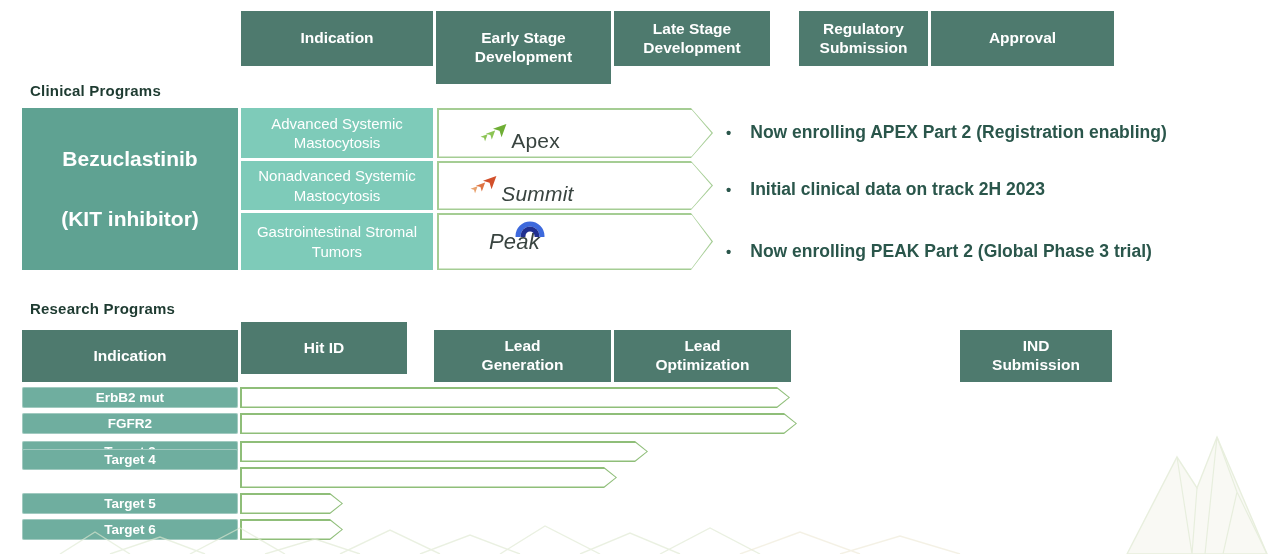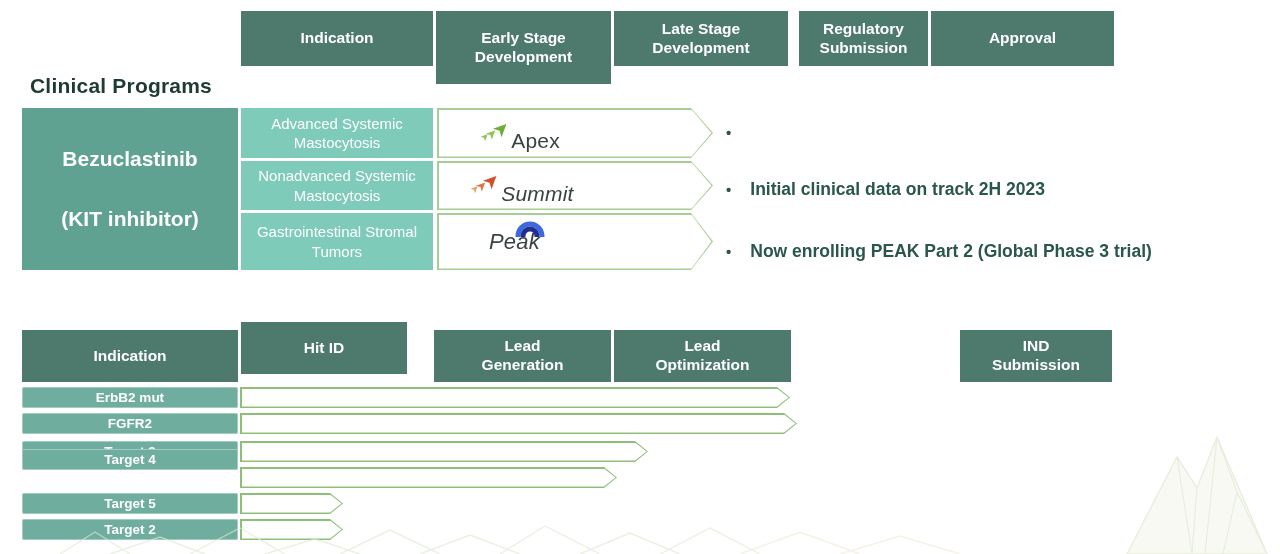--- a/index.html
+++ b/index.html
@@ -8,22 +8,23 @@
     font-family:"Liberation Sans", sans-serif;
   }
   
   .hdr{
     position:absolute;background:var(--header_teal,#4E7A6E);color:#fff;
     font-weight:bold;font-size:15.5px;line-height:1.2;text-align:center;
     display:flex;align-items:center;justify-content:center;white-space:pre-line;
   }
   
   .sec-title{
-    position:absolute;font-size:21px;font-weight:bold;color:var(--section_title_green,#1E3B31);
+    position:absolute;font-size:15px;font-weight:bold;color:var(--section_title_green,#1E3B31);
     letter-spacing:.2px;
+    margin-top:8px;
   }
   
   .program-cell{
     position:absolute;left:22px;top:108px;width:216px;height:162px;
     background:var(--program_teal,#5FA292);color:#fff;display:flex;flex-direction:column;
     align-items:center;justify-content:center;font-weight:bold;font-size:21px;line-height:1.35;text-align:center;gap:32px;
   }
   .ind-cell{
     position:absolute;left:241px;width:192px;background:var(--indication_teal,#7ECBB9);
     color:#fff;font-size:15px;line-height:1.3;text-align:center;
@@ -68,21 +69,21 @@
   .wm{position:absolute;pointer-events:none;}
 </style>
 </head>
 <body>
 
 <div id="canvas">
 
   <div class="hdr" style="left:241px;top:11px;width:192px;height:55px">Indication</div>
   <div class="hdr" style="left:436px;top:11px;width:175px;height:73px">Early Stage
 Development</div>
-  <div class="hdr" style="left:614px;top:11px;width:174px;height:55px">Late Stage
+  <div class="hdr" style="left:614px;top:11px;width:156px;height:55px">Late Stage
 Development</div>
   <div class="hdr" style="left:799px;top:11px;width:129px;height:55px">Regulatory
 Submission</div>
   <div class="hdr" style="left:931px;top:11px;width:183px;height:55px">Approval</div>
 
   <div class="sec-title" style="left:30px;top:74px">Clinical Programs</div>
 
   <div class="program-cell">
     <div>Bezuclastinib</div>
     <div>(KIT inhibitor)</div>
@@ -130,30 +131,32 @@
         <svg class="peak-arc" width="34" height="19" viewBox="0 0 34 19">
           <path d="M5 18 A 12 12 0 0 1 29 18" fill="none" stroke="#3D69DC" stroke-width="5" stroke-linecap="round"></path>
           <path d="M10 18 A 7 7 0 0 1 24 18" fill="none" stroke="#202F8F" stroke-width="5" stroke-linecap="round"></path>
         </svg>
       </span>
     </div>
   </div>
 
   <div class="bullet" style="top:122px">
     <span class="dot">•</span>
+    <span class="btext">Now enrolling APEX Part 2 (Registration enabling)</span>
   </div>
   <div class="bullet" style="top:179px">
     <span class="dot">•</span>
     <span class="btext">Initial clinical data on track 2H 2023</span>
   </div>
   <div class="bullet" style="top:241px">
     <span class="dot">•</span>
     <span class="btext">Now enrolling PEAK Part 2 (Global Phase 3 trial)</span>
   </div>
 
+  <div class="sec-title" style="left:30px;top:292px">Research Programs</div>
 
   <div class="hdr" style="left:22px;top:330px;width:216px;height:52px">Indication</div>
   <div class="hdr" style="left:241px;top:322px;width:166px;height:52px">Hit ID</div>
   <div class="hdr" style="left:434px;top:330px;width:177px;height:52px">Lead
 Generation</div>
   <div class="hdr" style="left:614px;top:330px;width:177px;height:52px">Lead
 Optimization</div>
   <div class="hdr" style="left:960px;top:330px;width:152px;height:52px">IND
 Submission</div>
 
@@ -180,21 +183,21 @@
     <div class="p-outer"></div>
       <div class="p-inner"></div>
   </div>
 
   <div class="r-label" style="top:493px">Target 5</div>
   <div class="pennant small" style="left: 240px; top: 493px; width: 103px;">
     <div class="p-outer"></div>
       <div class="p-inner"></div>
   </div>
 
-  <div class="r-label" style="top:519px">Target 2</div>
+  <div class="r-label" style="top:519px">Target 6</div>
   <div class="pennant small" style="left: 240px; top: 519px; width: 103px;">
     <div class="p-outer"></div>
       <div class="p-inner"></div>
   </div>
 
   <svg class="wm" style="left:0;bottom:0" width="980" height="34" viewBox="0 0 980 34">
     <g fill="none" stroke="#dfe9d2" stroke-width="1.4" opacity="0.65">
       <path d="M60 34 L95 12 L130 34 M110 34 L160 17 L205 34 M190 34 L240 8 L285 34 M265 34 L315 19 L360 34"></path>
       <path d="M340 34 L390 10 L440 34 M420 34 L470 15 L520 34 M500 34 L545 6 L600 34"></path>
       <path d="M580 34 L630 13 L680 34 M660 34 L710 8 L760 34"></path>

